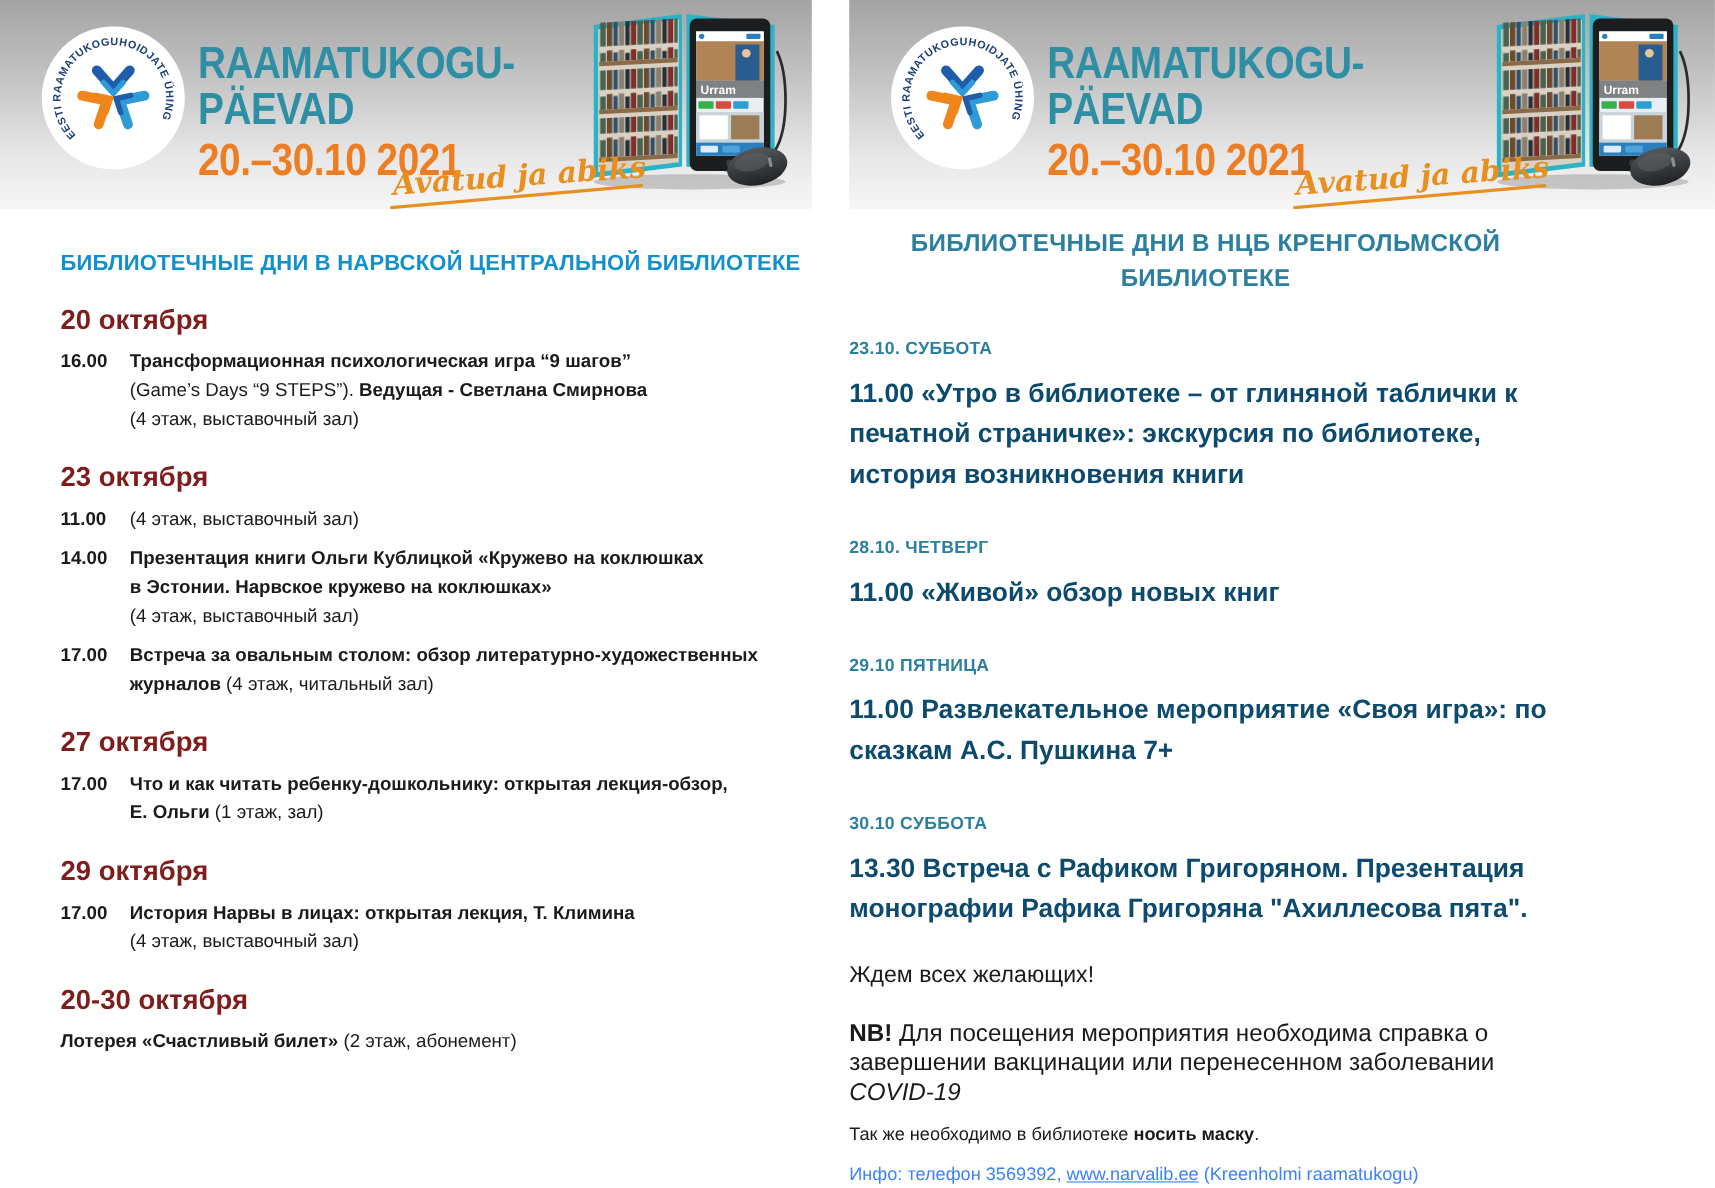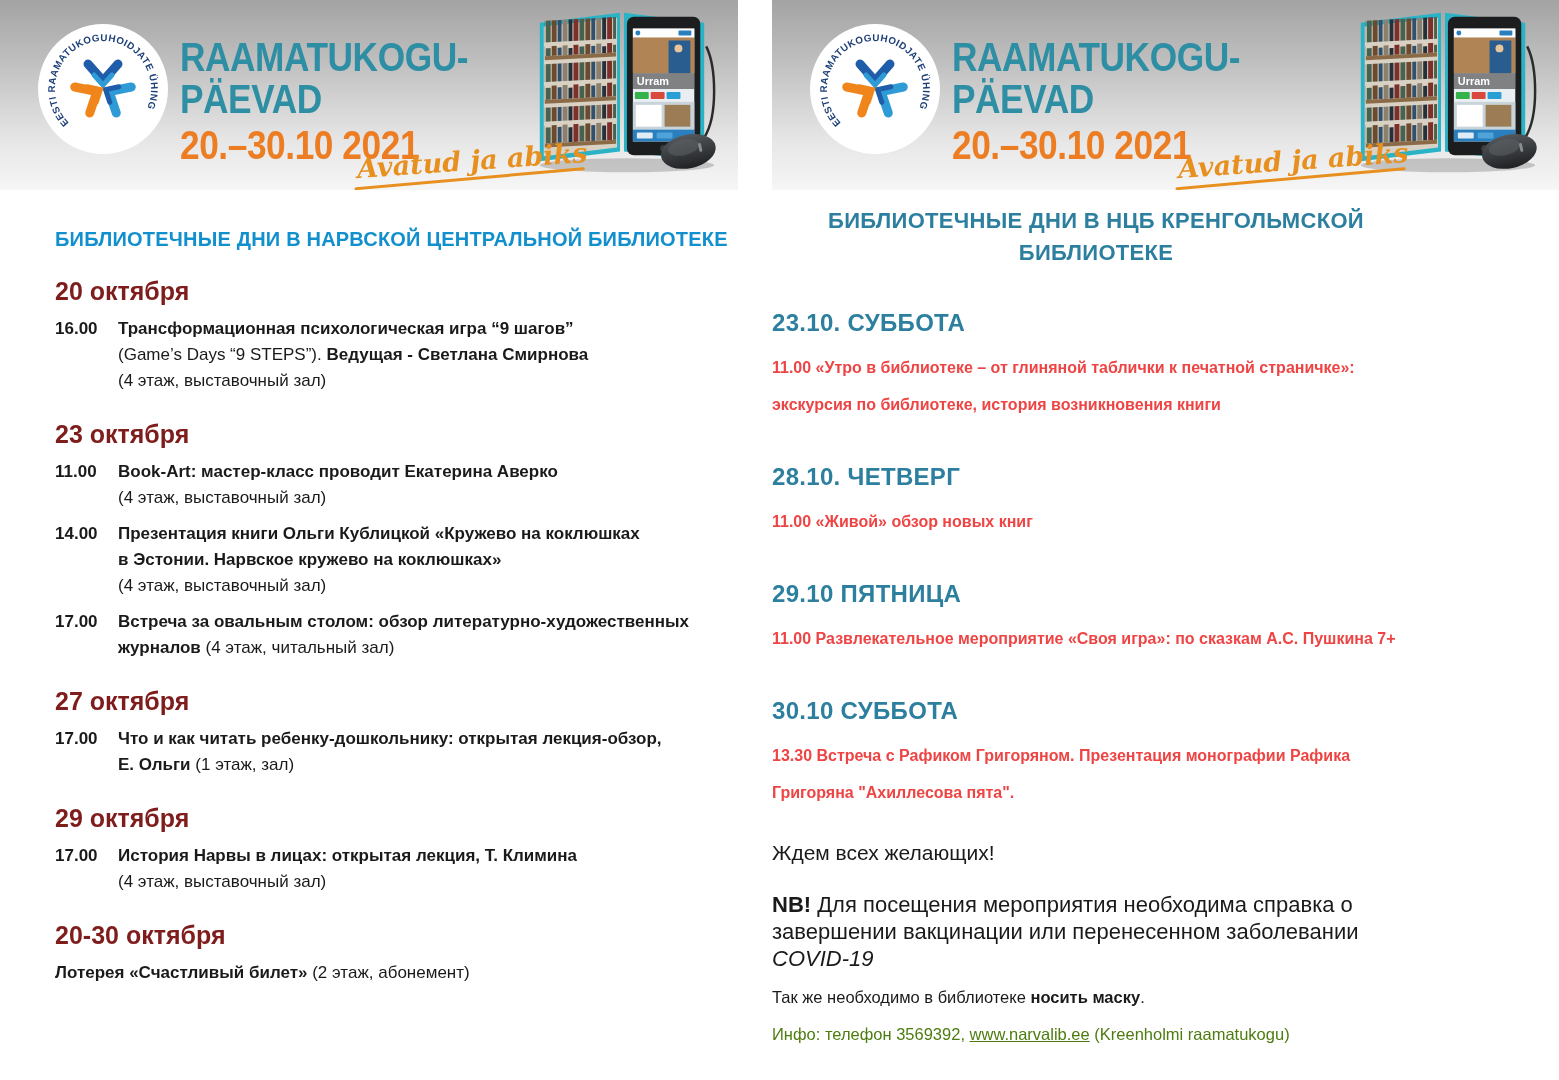--- a/index.html
+++ b/index.html
@@ -34,26 +34,26 @@
   .narva svg{width:42px;height:40px;}
   .narva .ntxt{font-size:11.5px;letter-spacing:0.6px;color:#2b2b2b;line-height:14px;font-weight:500;}
   .lheading{margin-top:28px;font-size:20px;font-weight:700;color:#1290CD;letter-spacing:0.2px;}
   .ldate{font-size:25px;font-weight:700;color:#7f1d1d;margin-top:26px;margin-bottom:10px;}
   .event{display:flex;font-size:17px;line-height:26px;margin-bottom:10px;color:#1a1a1a;}
   .event .time{width:63px;flex:none;font-weight:700;}
   .event .lines{flex:1;}
   
   .right-col{position:absolute;left:772px;top:205px;width:648px;}
   .rtitle{text-align:center;font-size:22px;font-weight:700;color:#2C7F9E;line-height:32px;letter-spacing:0.3px;}
-  .rdate{margin-top:40px;font-size:24px;font-weight:700;color:#2C7F9E;letter-spacing:0.3px;}
-  .rbody{margin-top:12px;font-size:16px;font-weight:700;line-height:37px;color:#ef4444;}
+  .rdate{margin-top:40px;font-size:16px;font-weight:700;color:#2C7F9E;letter-spacing:0.3px;}
+  .rbody{margin-top:12px;font-size:24px;font-weight:700;line-height:37px;color:#0c4a6e;}
   .welcome{margin-top:30px;font-size:21px;color:#1a1a1a;}
   .nb-right{margin-top:26px;font-size:22px;line-height:27px;color:#1a1a1a;}
   .mask-line{margin-top:12px;font-size:16.5px;line-height:27px;color:#1a1a1a;}
-  .info-right{margin-top:14px;font-size:16.5px;color:#4d7c0f;}
+  .info-right{margin-top:14px;font-size:16.5px;color:#3b82f6;}
   .seg-b{font-weight:700;}
   .seg-i{font-style:italic;}
   .seg-u{text-decoration:underline;cursor:pointer;}
 </style>
 </head>
 <body>
 
 <div class="banner banner-left">
   <svg class="emblem" viewBox="0 0 138 138">
     <circle cx="69" cy="69" r="65" fill="#ffffff"></circle>
@@ -235,21 +235,20 @@
         <div class="lines">
           <div><span class="seg-b">Трансформационная психологическая игра “9 шагов”</span></div>
           <div><span>(Game’s Days “9 STEPS”). </span><span class="seg-b">Ведущая - Светлана Смирнова</span></div>
           <div><span>(4 этаж, выставочный зал)</span></div>
         </div>
       </div>
       <div class="ldate">23 октября</div>
       <div class="event">
         <div class="time">11.00</div>
         <div class="lines">
-          <div><span class="seg-b">Book-Art: мастер-класс проводит Екатерина Аверко</span></div>
           <div><span>(4 этаж, выставочный зал)</span></div>
         </div>
       </div>
       <div class="event">
         <div class="time">14.00</div>
         <div class="lines">
           <div><span class="seg-b">Презентация книги Ольги Кублицкой «Кружево на коклюшках</span></div>
           <div><span class="seg-b">в Эстонии. Нарвское кружево на коклюшках»</span></div>
           <div><span>(4 этаж, выставочный зал)</span></div>
         </div>

